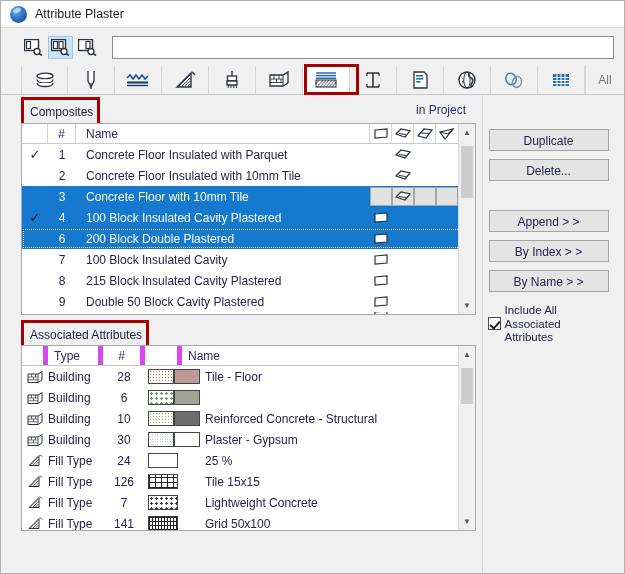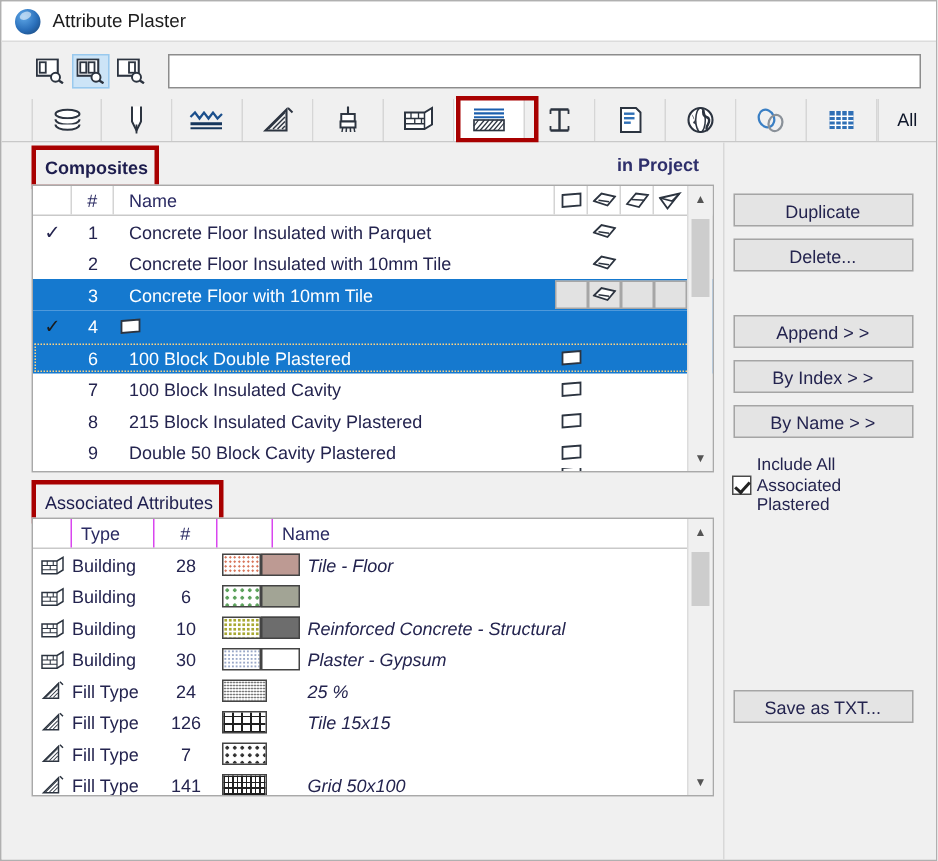--- a/index.html
+++ b/index.html
@@ -94,21 +94,21 @@
     position: relative;
   }
   .tab:first-child { border-left: 1px solid #d6d6d6; }
   .tab.selected {
     background: #ffffff;
   }
   .tab-all {
     width: 40px;
     display: flex; align-items: center; justify-content: center;
     font-size: 12px;
-    color: #0f172a;
+    color: #737373;
     border-left: 1px solid #d6d6d6;
     cursor: pointer;
   }
   
   .body {
     position: relative;
     height: 516px;
     background: #f0f0f0;
     padding: 0;
   }
@@ -245,23 +245,23 @@
   
   .a-row { display:flex; height:21px; align-items:center; font-size:12px; color:#24244f; cursor:pointer;}
   .a-ic   { width: 26px; flex:none; display:flex; align-items:center; justify-content:center;}
   .a-type { width: 55px; flex:none; }
   .a-num  { width: 42px; flex:none; text-align:center; }
   .a-sw   { width: 58px; flex:none; display:flex; align-items:center; padding-left:3px;}
   .sw {
     width: 26px; height: 15px; border: 1px solid #444;
   }
   .sw.wide { width: 30px; }
-  .a-name { flex:1; padding-left:2px; white-space:nowrap; overflow:hidden;font-style:italic;}
+  .a-name { flex:1; padding-left:2px; white-space:nowrap; overflow:hidden;}
   .ah { display:flex; height:20px; font-size:12px; color:#2b2b63; border-bottom:1px solid #c9c9c9;}
-  .ah div { display:flex; align-items:center; border-right:1px solid #d946ef; padding-left:6px; cursor:pointer;}
+  .ah div { display:flex; align-items:center; border-right:5px solid #d946ef; padding-left:6px; cursor:pointer;}
   svg { display:block; }
 </style>
 </head>
 <body>
 
 <div class="window">
 
   <div class="titlebar">
     <div class="app-icon"></div>
     <div class="title-text">Attribute Plaster</div>
@@ -424,21 +424,21 @@
 
     <div class="tab-all">All</div>
 
     <div style="position:absolute;left:303px;top:-2px;width:55px;height:31px;border:3px solid #a80000;pointer-events:none;"></div>
   </div>
 
   <div class="body">
 
     <div class="leftcol">
 
-      <div style="position:relative;height:28px;font-weight:bold;">
+      <div style="position:relative;height:28px;">
         <div class="redbox" style="position:absolute;left:0;top:2px;">
           <div class="sect-title">Composites</div>
         </div>
         <div class="inproject" style="top:8px;">in Project</div>
       </div>
 
       <div class="listwrap" style="height:192px;">
         <div class="list-head">
           <div class="hcell" style="width:26px;"></div>
           <div class="hcell" style="width:28px;justify-content:center;">#</div>
@@ -521,37 +521,38 @@
               </div>
               <div class="ic boxed"></div>
               <div class="ic boxed"></div>
             </div>
             <div style="width:17px;"></div>
           </div>
 
           <div class="row sel">
             <div class="c-check" style="color:#1a1a1a;">✓</div>
             <div class="c-num">4</div>
+            <div class="c-name">100 Block Insulated Cavity Plastered</div>
             <div class="c-icons">
               <div class="ic">
                 <svg width="14" height="11" viewBox="0 0 14 11">
                     <path d="M1 2 L13 1 L13 9 L1 10 Z" fill="#fff" stroke="#2c3440" stroke-width="1.2"></path>
                   </svg>
               </div>
               <div class="ic"></div>
               <div class="ic"></div>
               <div class="ic"></div>
             </div>
             <div style="width:17px;"></div>
           </div>
 
           <div class="row sel-dotted">
             <div class="c-check"></div>
             <div class="c-num">6</div>
-            <div class="c-name">100 Block Double Plastered</div>
+            <div class="c-name">200 Block Double Plastered</div>
             <div class="c-icons">
               <div class="ic">
                 <svg width="14" height="11" viewBox="0 0 14 11">
                     <path d="M1 2 L13 1 L13 9 L1 10 Z" fill="#fff" stroke="#2c3440" stroke-width="1.2"></path>
                   </svg>
               </div>
               <div class="ic"></div>
               <div class="ic"></div>
               <div class="ic"></div>
             </div>
@@ -785,20 +786,21 @@
                 <line x1="6" y1="12" x2="11.5" y2="6.5" stroke="#2c3440" stroke-width=".7"></line>
                 <line x1="8.5" y1="12" x2="11.5" y2="9" stroke="#2c3440" stroke-width=".7"></line>
                 <path d="M13 1.5 L15 3.5" stroke="#2c3440" stroke-width="1"></path>
               </svg>
             </div>
             <div class="a-type">Fill Type</div>
             <div class="a-num">7</div>
             <div class="a-sw">
               <div class="sw wide" style="background-color:#ffffff;background-image:radial-gradient(#303030 28%, transparent 32%);background-size:5px 5px;"></div>
             </div>
+            <div class="a-name">Lightweight Concrete</div>
             <div style="width:17px;"></div>
           </div>
 
           <div class="a-row">
             <div class="a-ic">
               <svg width="16" height="15" viewBox="0 0 16 15">
                 <path d="M2 12.5 L12 12.5 L12 2.5 Z" fill="none" stroke="#2c3440" stroke-width="1"></path>
                 <line x1="3.5" y1="12" x2="11.5" y2="4" stroke="#2c3440" stroke-width=".7"></line>
                 <line x1="6" y1="12" x2="11.5" y2="6.5" stroke="#2c3440" stroke-width=".7"></line>
                 <line x1="8.5" y1="12" x2="11.5" y2="9" stroke="#2c3440" stroke-width=".7"></line>
@@ -830,22 +832,21 @@
       <div style="height:21px;"></div>
       <button class="btn">Append &gt; &gt;</button>
       <button class="btn">By Index &gt; &gt;</button>
       <button class="btn">By Name &gt; &gt;</button>
       <div style="height:4px;"></div>
       <div class="chk-wrap">
         <div class="chk"></div>
         <div>
           <span>Include All</span><br>
           <span>Associated</span><br>
-          <span>Plastered</span>
+          <span>Attributes</span>
         </div>
       </div>
       <div style="height:115px;"></div>
-      <button class="btn">Save as TXT...</button>
     </div>
 
     <div style="position:absolute;left:481px;top:0;bottom:0;width:1px;background:#d8d8d8;"></div>
   </div>
 </div>
 
 </body></html>

